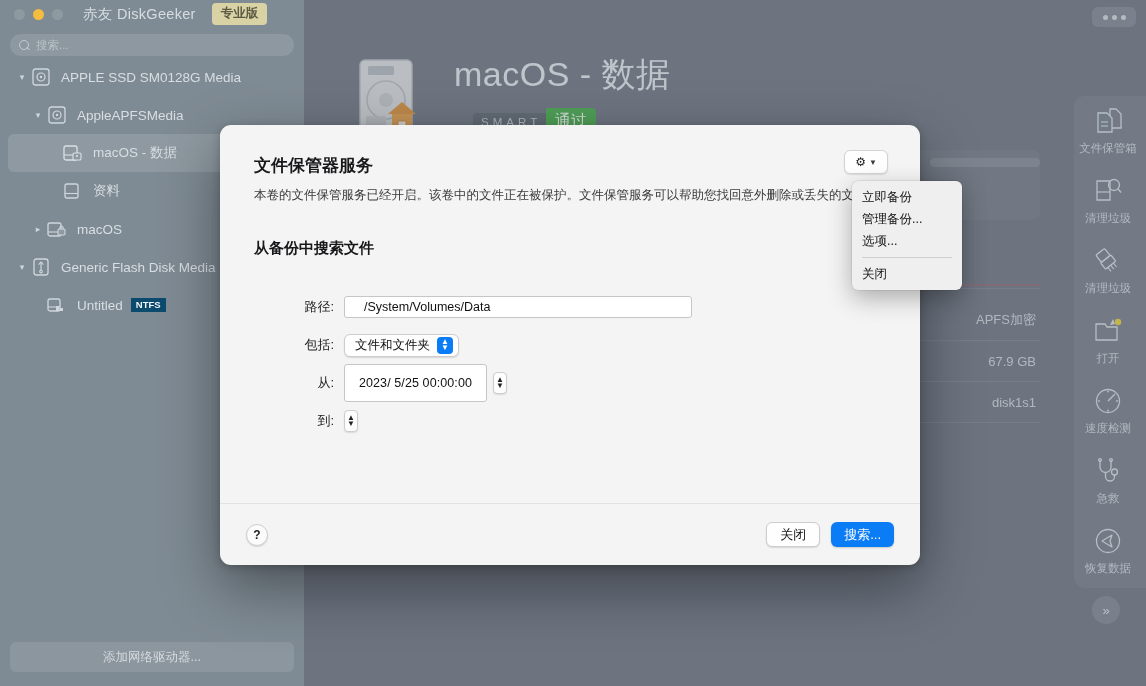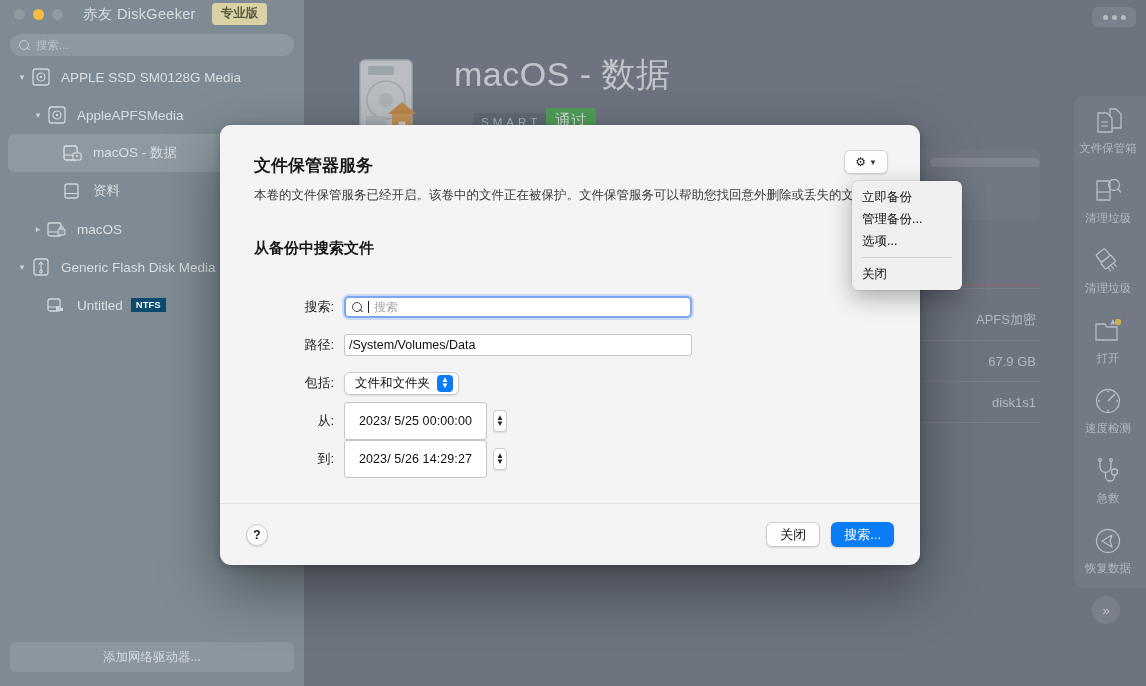--- a/index.html
+++ b/index.html
@@ -221,21 +221,21 @@
   }
   .inp-search .mg::after {
     content: ""; position: absolute; width: 4px; height: 1.3px;
     background: #444; transform: rotate(45deg); left: 7px; top: 8.5px;
   }
   .caret { width: 1px; height: 12px; background: #222; }
   .ph { font-size: 12px; color: #a8a8ad; }
   .inp-text {
     width: 348px; height: 22px; border: 1px solid #c6c6c8; background: #fff;
     border-radius: 3px; font-size: 12.5px; color: #111;
-    display: flex; align-items: center; padding: 0 4px;
+    display: flex; align-items: center; padding: 0 19px;
   }
   .popup-btn {
     height: 23px; border-radius: 6px; background: #fefefe;
     border: .5px solid #cdcdcf; box-shadow: 0 1px 1.5px rgba(0,0,0,.12);
     display: inline-flex; align-items: center; gap: 7px; padding: 0 5px 0 10px;
     font-size: 12.5px; color: #111;
   }
   .popup-arrows {
     width: 16px; height: 17px; border-radius: 4px; background: #0a7cf5;
     display: flex; flex-direction: column; align-items: center; justify-content: center;
@@ -567,28 +567,20 @@
       <div class="dd-item">管理备份...</div>
       <div class="dd-item">选项...</div>
       <div class="dd-sep"></div>
       <div class="dd-item">关闭</div>
     </div>
 
     <div class="sec-title">从备份中搜索文件</div>
 
     <div class="form">
 
-      <div class="frm-row">
-        <div class="frm-label">搜索:</div>
-        <div class="inp-search">
-          <span class="mg"></span>
-          <span class="caret"></span>
-          <span class="ph">搜索</span>
-        </div>
-      </div>
 
       <div class="frm-row">
         <div class="frm-label">路径:</div>
         <div class="inp-text">/System/Volumes/Data</div>
       </div>
 
       <div class="frm-row">
         <div class="frm-label">包括:</div>
         <div class="popup-btn">
           <span>文件和文件夹</span>
@@ -606,21 +598,20 @@
           <div class="stepper">
               <span>▲</span>
               <span>▼</span>
             </div>
         </div>
       </div>
 
       <div class="frm-row">
         <div class="frm-label">到:</div>
         <div class="stepper-wrap">
-          <div class="inp-date">2023/  5/26 14:29:27</div>
           <div class="stepper">
               <span>▲</span>
               <span>▼</span>
             </div>
         </div>
       </div>
 
     </div>
 
     <div class="dlg-footer">

